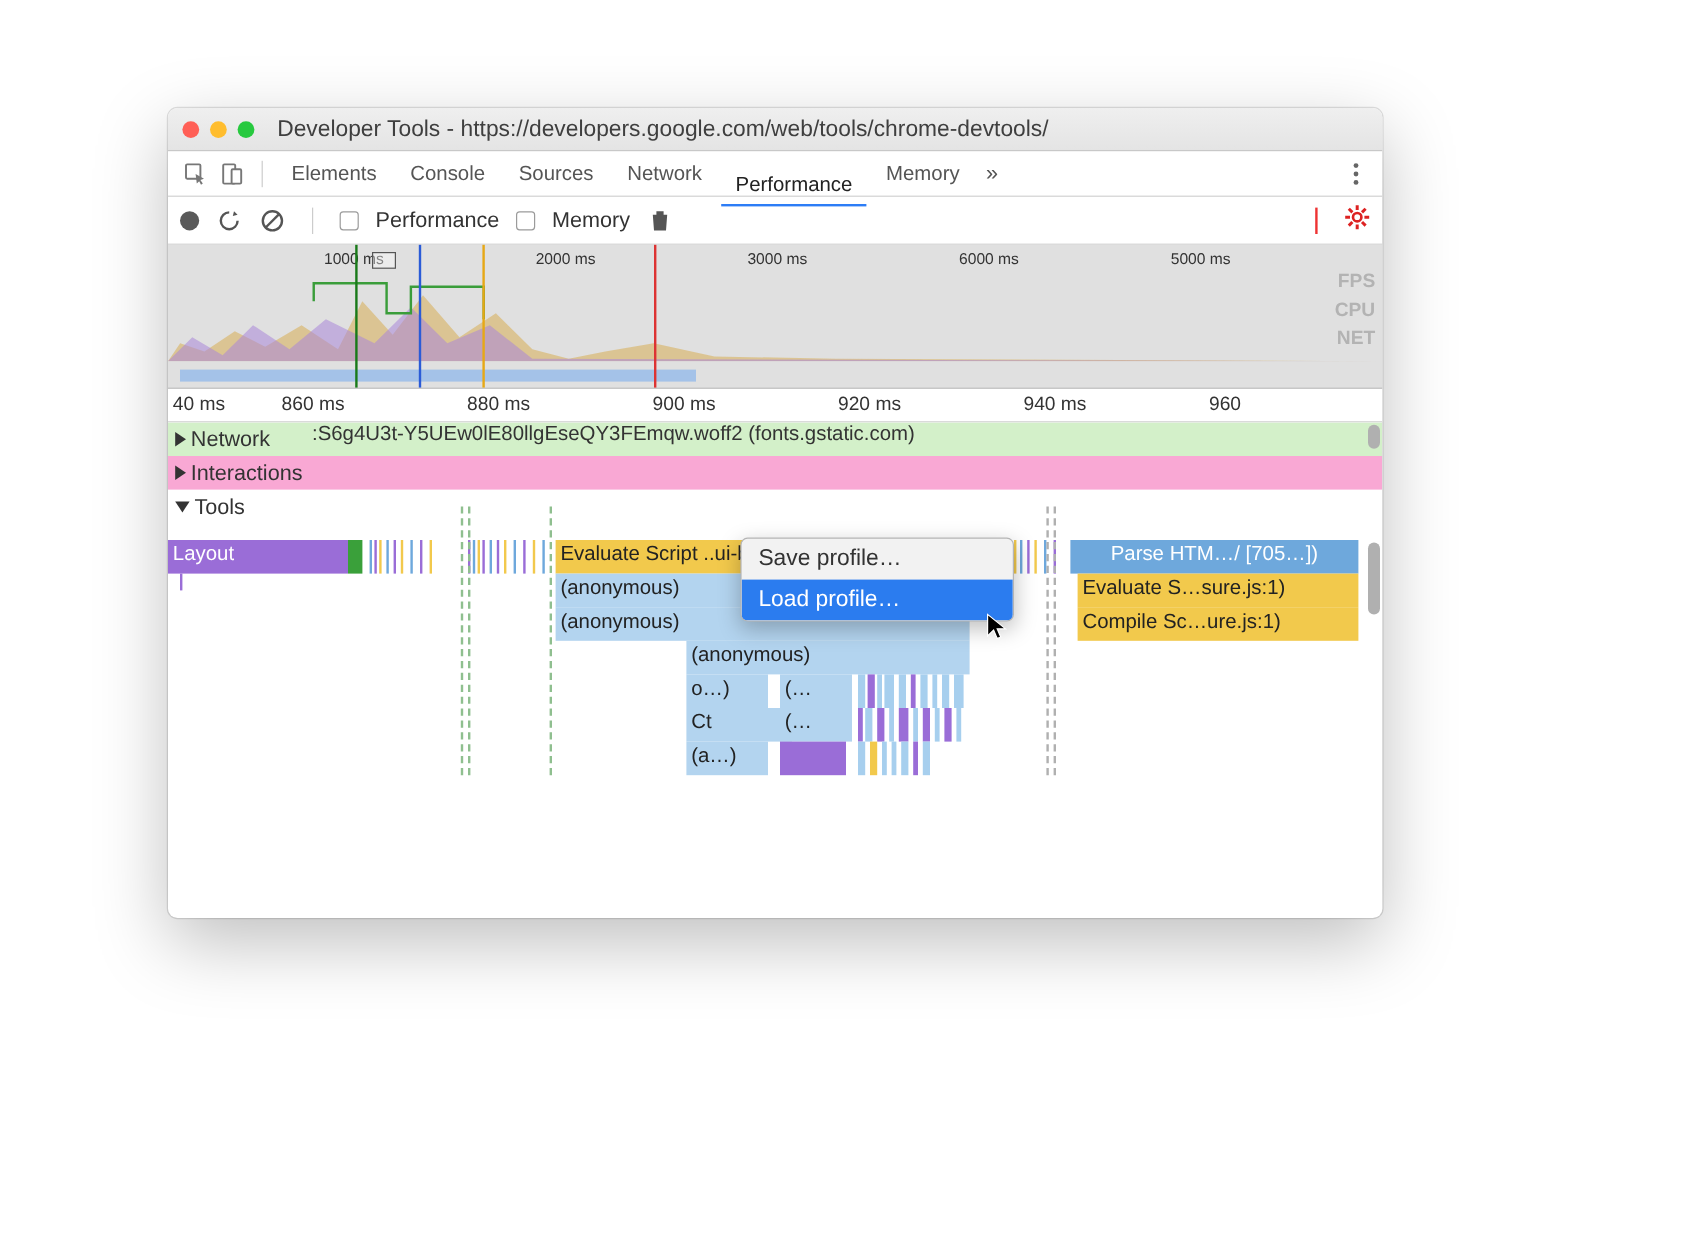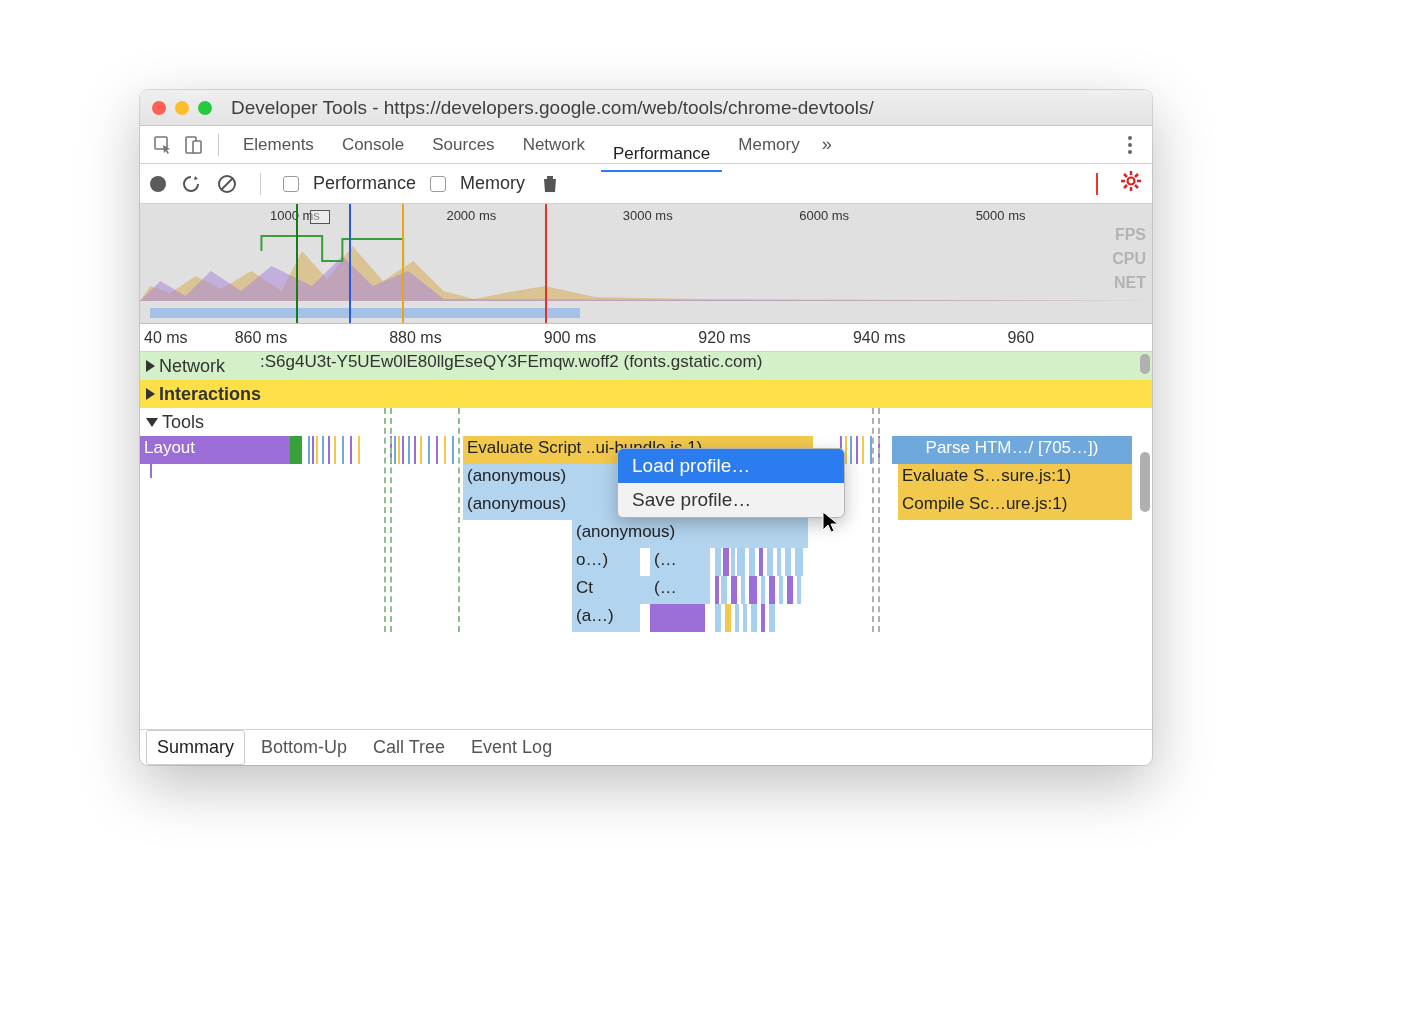--- a/index.html
+++ b/index.html
@@ -106,23 +106,23 @@
 .lane-header{ width:120px; display:flex;align-items:center;gap:4px; font-size:18px;color:#333; padding-left:6px;}
 .tri{ display:inline-block; width:0;height:0;}
 .tri-right{border-top:6px solid transparent;border-bottom:6px solid transparent;border-left:9px solid #333;}
 .tri-down{border-left:6px solid transparent;border-right:6px solid transparent;border-top:9px solid #333;}
 .lane-content{ flex:1; position:relative; height:100%; overflow:hidden;}
 
 .network-row{ background:#d3f0c9;}
 .network-text{ font-size:17px;color:#333;white-space:nowrap;padding-left:0;}
 .frames-row{ background:#d3f0c9; height:24px;}
 .frames-text{font-size:16px;color:#333;}
-.interactions-row{ background:#fde047;font-weight:bold;}
-
-.main-area{ position:relative;}
+.interactions-row{ background:#f9a8d4;}
+
+.main-area{ position:relative;margin-top:14px;}
 .flame-row{ height:28px; position:relative;}
 .flame-block{ position:absolute; top:0;height:28px; font-size:17px; color:#222; padding:2px 4px; overflow:hidden; white-space:nowrap;}
 .gold{ background:#f2c94c;}
 .purple{ background:#9a6dd7; color:#fff;}
 .lightblue{ background:#b3d4ef;}
 .darkblue{background:#6ea8dc;color:white;}
 .stripe{ position:absolute;top:0;bottom:0;width:2px;}
 
 .context-menu{
   position:absolute;
@@ -411,28 +411,22 @@
       <div style="position:absolute;left:250px;top:-28px;bottom:0;border-left:2px dashed #8fbf8f;"></div>
       <div style="position:absolute;left:318px;top:-28px;bottom:0;border-left:2px dashed #8fbf8f;"></div>
       <div style="position:absolute;left:732px;top:-28px;bottom:0;border-left:2px dashed #b0b0b0;"></div>
       <div style="position:absolute;left:738px;top:-28px;bottom:0;border-left:2px dashed #b0b0b0;"></div>
     </div>
 
     <div class="scroll-thumb" style="top:2px;height:20px;"></div>
     <div class="scroll-thumb" style="top:100px;height:60px;"></div>
   </div>
 
-  <div class="bottom-tabs">
-    <div class="btab active">Summary</div>
-    <div class="btab">Bottom-Up</div>
-    <div class="btab">Call Tree</div>
-    <div class="btab">Event Log</div>
-  </div>
 </div>
 
 <div class="context-menu">
+  <div class="menu-item">Save profile…</div>
   <div class="menu-item hover">Load profile…</div>
-  <div class="menu-item">Save profile…</div>
 </div>
 
 <svg class="cursor" width="22" height="26">
   <path d="M2 2 L2 20 L7 15 L10 22 L13 21 L10 14 L17 14 Z" fill="#000" stroke="#fff" stroke-width="1"></path>
 </svg>
 
 </body></html>

